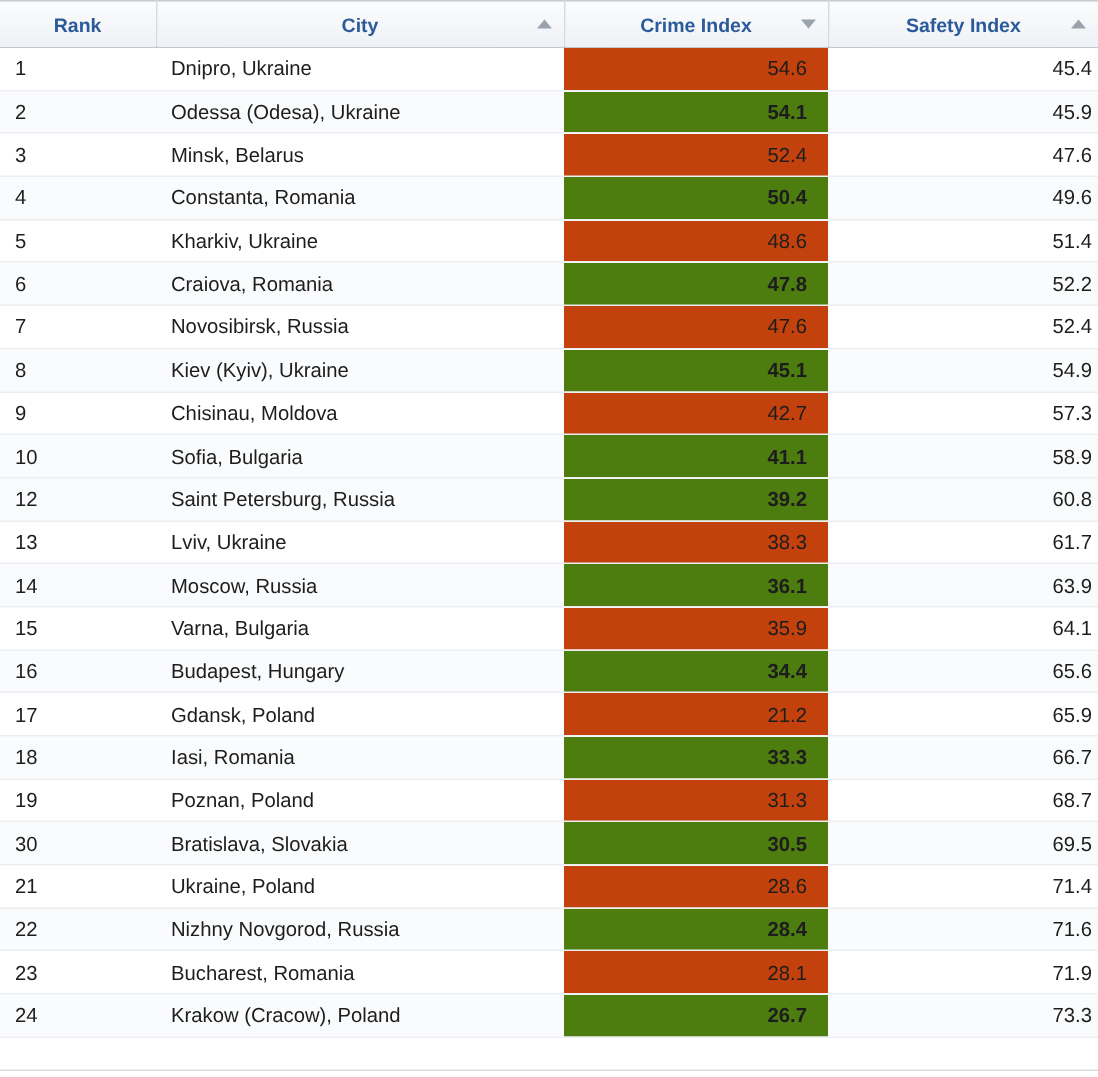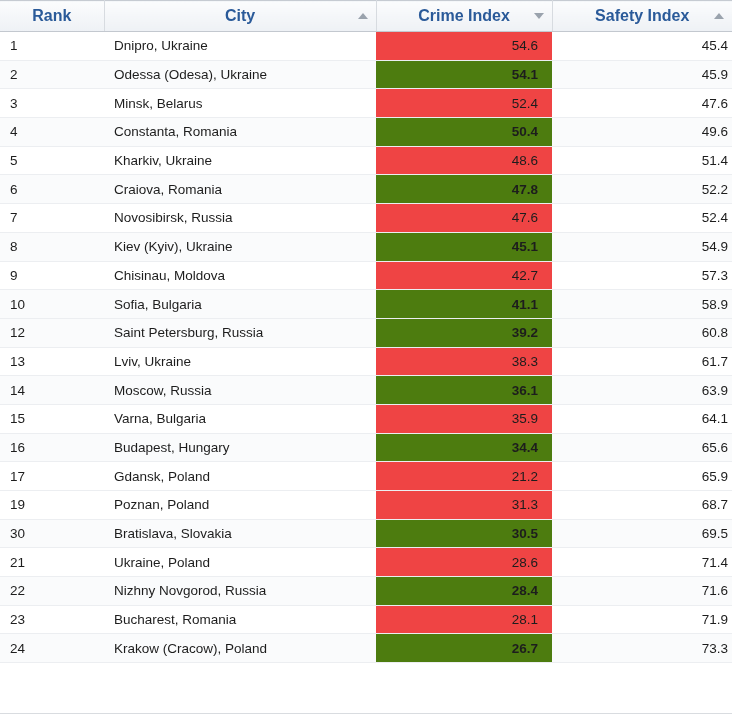--- a/index.html
+++ b/index.html
@@ -32,21 +32,21 @@
   table.data-table col.col-crime  { width: 176px; }
   table.data-table col.col-safety { width: 180px; }
 
   thead th {
     background: linear-gradient(to bottom, #fbfcfd 0%, #eef1f5 100%);
     border-top: 1px solid #c6cbd2;
     border-bottom: 1px solid #c3c8cf;
     border-right: 1px solid #d7dbe0;
     color: #2a5a99;
     font-weight: bold;
-    font-size: 16px;
+    font-size: 13px;
     height: 31px;
     padding: 0 10px;
     text-align: center;
     position: relative;
     box-sizing: border-box;
     white-space: nowrap;
   }
   thead th:last-child { border-right: none; }
   thead th .th-inner {
     display: block;
@@ -83,21 +83,21 @@
   }
   tbody tr.row-even td { background: #ffffff; }
   tbody tr.row-odd  td { background: #fafbfc; }
 
   td.cell-rank   { text-align: left; padding-left: 10px; }
   td.cell-city   { text-align: left; padding-left: 10px; }
   td.cell-crime  { text-align: right; padding-right: 14px; }
   td.cell-safety { text-align: right; padding-right: 4px; }
 
   
-  tbody tr.row-even td.cell-crime { background: #ef4444; }
+  tbody tr.row-even td.cell-crime { background: #c2410c; }
   tbody tr.row-odd  td.cell-crime { background: #4d7c0f; font-weight: bold; }
 
   .bottom-rule {
     position: absolute;
     left: 0;
     right: 0;
     bottom: 0;
     height: 4px;
     background: #ffffff;
     border-top: 1px solid #d9dce0;
@@ -223,20 +223,26 @@
           <td class="cell-city">Budapest, Hungary</td>
           <td class="cell-crime">34.4</td>
           <td class="cell-safety">65.6</td>
         </tr>
         <tr class="row-even">
           <td class="cell-rank">17</td>
           <td class="cell-city">Gdansk, Poland</td>
           <td class="cell-crime">21.2</td>
           <td class="cell-safety">65.9</td>
         </tr>
+        <tr class="row-odd">
+          <td class="cell-rank">18</td>
+          <td class="cell-city">Iasi, Romania</td>
+          <td class="cell-crime">33.3</td>
+          <td class="cell-safety">66.7</td>
+        </tr>
         <tr class="row-even">
           <td class="cell-rank">19</td>
           <td class="cell-city">Poznan, Poland</td>
           <td class="cell-crime">31.3</td>
           <td class="cell-safety">68.7</td>
         </tr>
         <tr class="row-odd">
           <td class="cell-rank">30</td>
           <td class="cell-city">Bratislava, Slovakia</td>
           <td class="cell-crime">30.5</td>

